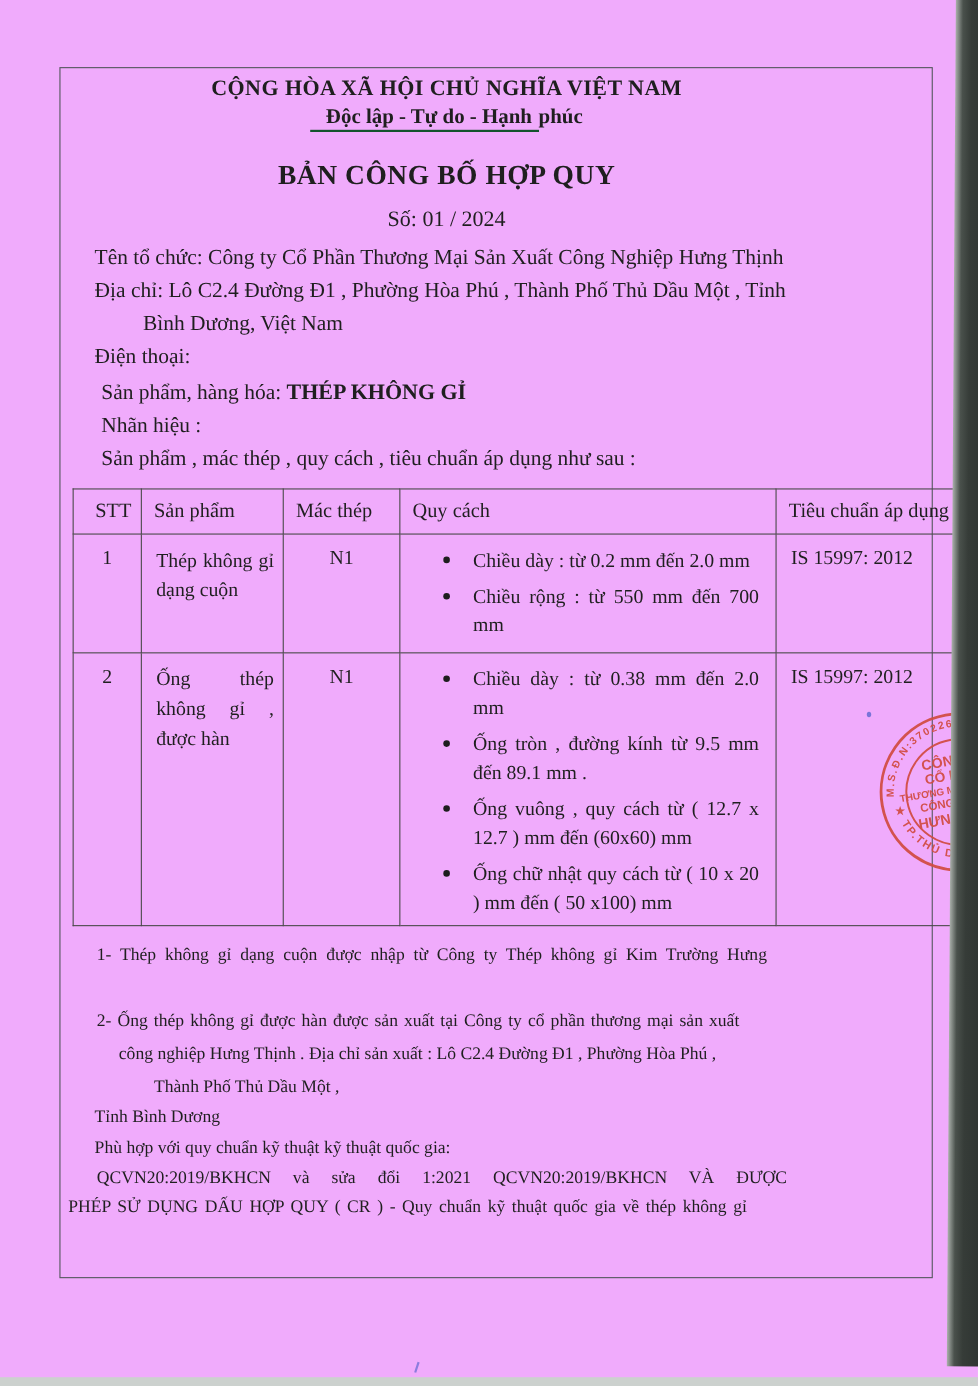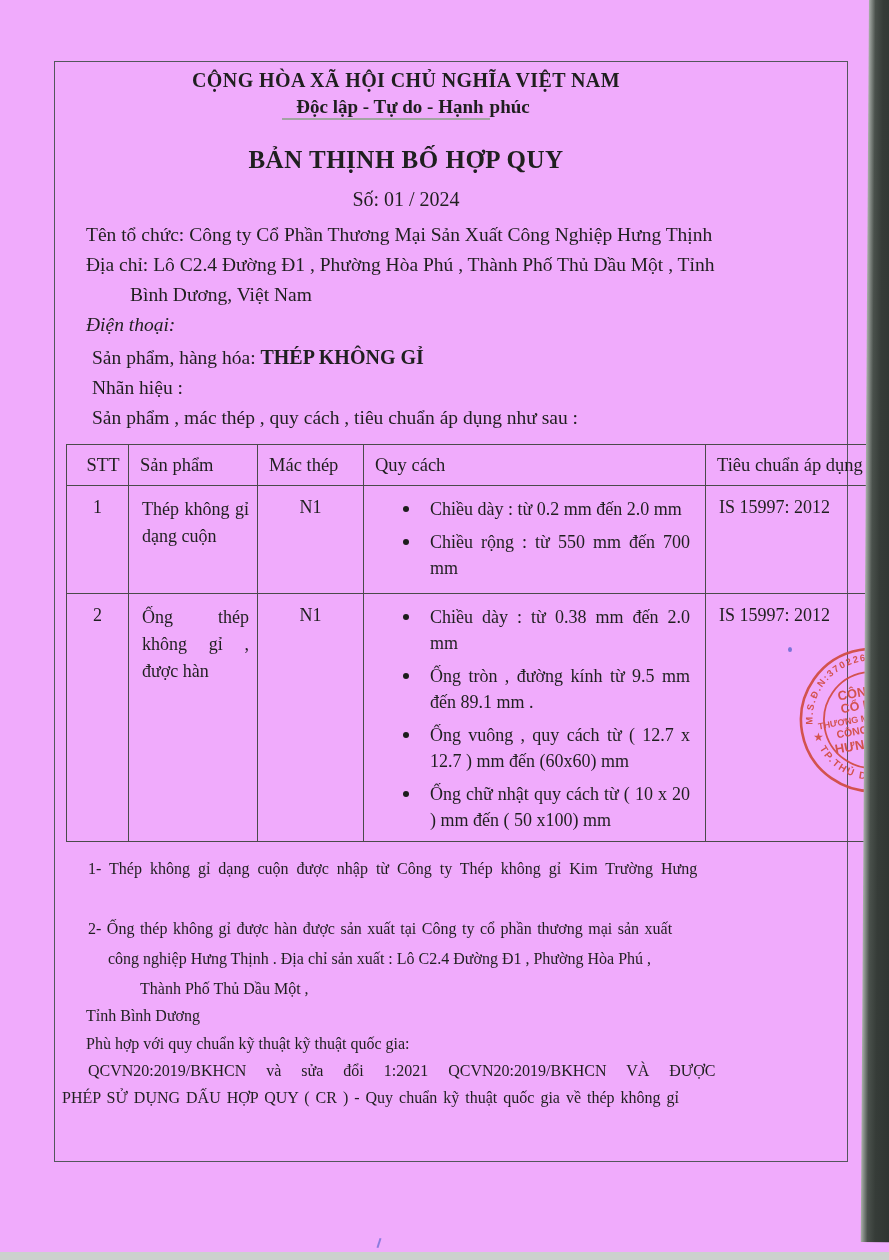--- a/index.html
+++ b/index.html
@@ -10,25 +10,25 @@
     color:#1f1f1f;
   }
   .border-frame{
     position:absolute; left:54px; top:61px; width:792px; height:1099px;
     border:1.5px solid #53575c; pointer-events:none;
   }
   .abs{position:absolute;}
   .center-block{left:0; width:812px; text-align:center;}
   .national{top:69px; font-weight:700; font-size:20px; letter-spacing:.4px;}
   .motto{top:96px; font-weight:700; font-size:19px;}
-  .motto .u{border-bottom:2px solid #a3a3a3; padding:0 6px 1px 14px;}
+  .motto .u{border-bottom:2px solid #14532d; padding:0 6px 1px 14px;}
   .doc-title{top:146px; font-weight:700; font-size:25px; letter-spacing:.5px;}
   .doc-number{top:188px; font-size:20px;}
   .bodyline{left:86px; font-size:19.5px; white-space:nowrap;}
-  .l1{top:224px;} .l2{top:254px;} .l3{top:284px;margin-left:44px;} .l4{top:314px;font-style:italic;}
+  .l1{top:224px;} .l2{top:254px;} .l3{top:284px;margin-left:44px;} .l4{top:314px;}
   .l5{top:346px; left:92px;} .l5 b{font-size:20px;}
   .l6{top:377px; left:92px;} .l7{top:407px; left:92px;}
 
   table.main{
     position:absolute; left:66px; top:444px; width:767px;
     border-collapse:collapse; table-layout:fixed; font-size:18px;
   }
   table.main td{border:1.6px solid #4a4a4a; vertical-align:top; overflow:hidden;}
   tr.hd td{height:40px; vertical-align:middle; padding:0 0 0 11px; font-size:18.5px;}
   td.c-stt{width:50px; text-align:center; padding:0;margin-left:20px;}
@@ -79,21 +79,21 @@
 <div class="page">
 
   <div class="border-frame"></div>
 
   <div class="abs center-block national">CỘNG HÒA XÃ HỘI CHỦ NGHĨA VIỆT NAM</div>
 
   <div class="abs center-block motto">
     <span class="u">Độc lập - Tự do - Hạnh</span><span>phúc</span>
   </div>
 
-  <div class="abs center-block doc-title">BẢN THỊNH BỐ HỢP QUY</div>
+  <div class="abs center-block doc-title">BẢN CÔNG BỐ HỢP QUY</div>
 
   <div class="abs center-block doc-number">Số: 01 / 2024</div>
 
   <div class="abs bodyline l1">Tên tổ chức: Công ty Cổ Phần Thương Mại Sản Xuất Công Nghiệp Hưng Thịnh</div>
   <div class="abs bodyline l2">Địa chỉ: Lô C2.4 Đường Đ1 , Phường Hòa Phú , Thành Phố Thủ Dầu Một , Tỉnh</div>
   <div class="abs bodyline l3">Bình Dương, Việt Nam</div>
   <div class="abs bodyline l4">Điện thoại:</div>
 
   <div class="abs bodyline l5">
     <span>Sản phẩm, hàng hóa: </span><b>THÉP KHÔNG GỈ</b>

